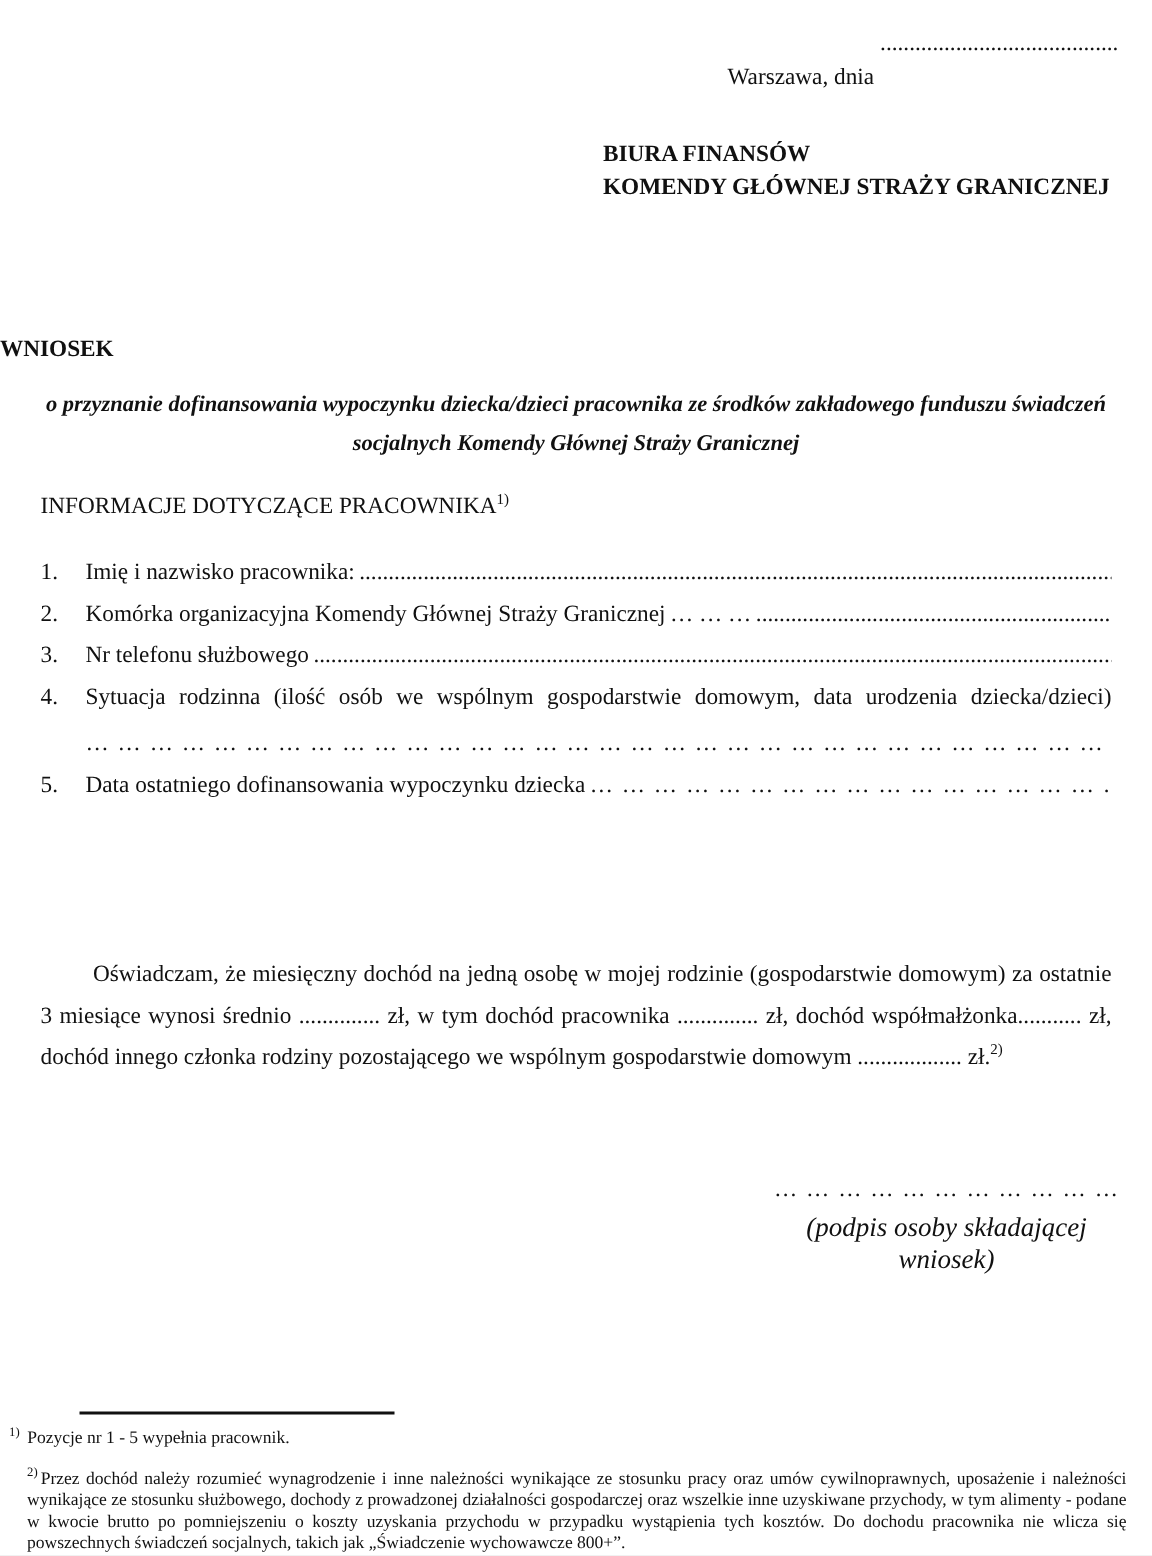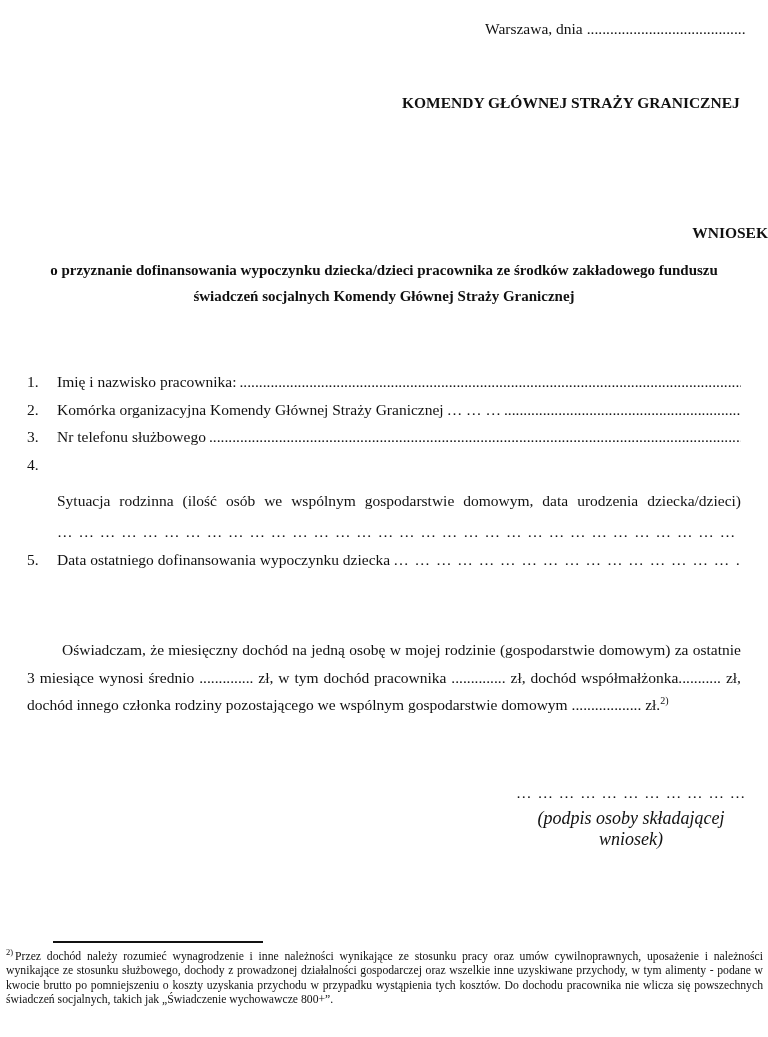--- a/index.html
+++ b/index.html
@@ -11,28 +11,28 @@
     background: #ffffff;
     font-family: "Liberation Serif", serif;
     color: #111111;
     font-size: 15.5px;
     overflow: hidden;
   }
   .abs { position: absolute; }
 
   
   .date-line { top: 20px; left: 485px; right: 8px; display: flex; white-space: nowrap; }
-  .date-line .label { flex: 0 0 auto; padding-right: 4px; }
+  .date-line .label { flex: 0 0 auto; padding-right: 4px; margin-top: 23px; }
 
   
   .addressee { top: 92px; left: 402px; font-weight: bold; line-height: 22px; }
 
   
-  .title { top: 224px; left: 0; width: 100%; text-align: right; font-weight: bold; }
-  .subtitle { top: 257px; left: 19px; width: 730px; text-align: center; font-weight: bold; line-height: 26px; font-size: 15px; }
+  .title { top: 224px; left: 0; width: 100%; text-align: left; font-weight: bold; }
+  .subtitle { top: 257px; left: 19px; width: 730px; text-align: center; font-weight: bold; line-height: 26px; font-size: 15px; font-style: italic; }
 
   
   .section-heading { top: 329px; left: 27px; font-size: 15.5px; }
 
   
   .list { top: 368px; left: 27px; width: 714px; line-height: 27.5px; }
   .row { display: flex; }
   .row .num { flex: 0 0 30px; }
   .row .content { flex: 1 1 auto; min-width: 0; display: flex; }
   .row .label { flex: 0 0 auto; white-space: nowrap; padding-right: 3px; }
@@ -50,43 +50,45 @@
 
   
   .signature { top: 783px; left: 516px; width: 230px; text-align: center; }
   .signature .sig-dots { display: block; overflow: hidden; white-space: nowrap; line-height: 20px; }
   .signature .caption { display: block; font-style: italic; font-size: 18px; margin-top: 5px; }
 
   
   .footnote-rule { top: 941px; left: 53px; width: 210px; height: 2px; background: #111; }
   .footnotes { top: 950px; left: 6px; width: 757px; font-size: 11.7px; }
   .footnotes .fn1 { line-height: 17px; margin: 0 0 1px 0; }
-  .footnotes .fn2 { line-height: 14.3px; margin: 0; text-align: justify; }
+  .footnotes .fn2 { line-height: 14.3px; margin: 12px; text-align: justify; }
   .footnotes sup { font-size: 8.5px; }
   .fn1 .fn-text { padding-left: 5px; }
   .fn2 .fn-text { padding-left: 2px; }
 </style>
 </head>
 <body>
 
 <div class="page">
 
   <div class="abs date-line">
     <span class="label">Warszawa, dnia</span>
     <span class="fill">.........................................</span>
   </div>
 
   <div class="abs addressee">
+    <div>BIURA FINANSÓW</div>
     <div>KOMENDY GŁÓWNEJ STRAŻY GRANICZNEJ</div>
   </div>
 
   <div class="abs title">WNIOSEK</div>
 
   <div class="abs subtitle">o przyznanie dofinansowania wypoczynku dziecka/dzieci pracownika ze środków zakładowego funduszu świadczeń socjalnych Komendy Głównej Straży Granicznej</div>
 
+  <div class="abs section-heading"><span>INFORMACJE DOTYCZĄCE PRACOWNIKA</span><sup>1)</sup></div>
 
   <div class="abs list">
 
     <div class="row">
       <span class="num">1.</span>
       <span class="content">
         <span class="label">Imię i nazwisko pracownika:</span>
         <span class="fill">........................................................................................................................................................................................................................................</span>
       </span>
     </div>
@@ -104,21 +106,21 @@
       <span class="num">3.</span>
       <span class="content">
         <span class="label">Nr telefonu służbowego</span>
         <span class="fill">........................................................................................................................................................................................................................................</span>
       </span>
     </div>
 
     <div class="row">
       <span class="num">4.</span>
       <span class="content">
-        <span class="justify-line" style="flex:1 1 0;margin-top:36px;">Sytuacja rodzinna (ilość osób we wspólnym gospodarstwie domowym, data urodzenia dziecka/dzieci)</span>
+        <span class="justify-line" style="flex:1 1 0;">Sytuacja rodzinna (ilość osób we wspólnym gospodarstwie domowym, data urodzenia dziecka/dzieci)</span>
       </span>
     </div>
     <div class="dots-row sp-dots">… … … … … … … … … … … … … … … … … … … … … … … … … … … … … … … … … … … … … … … … … … … … … … … … … …</div>
 
     <div class="row">
       <span class="num">5.</span>
       <span class="content">
         <span class="label">Data ostatniego dofinansowania wypoczynku dziecka</span>
         <span class="fill sp-dots">… … … … … … … … … … … … … … … … … … … … … … … … … … … … … … … … … … … … … … … … … … … … … … … … … …</span>
       </span>
@@ -129,16 +131,17 @@
 
   <div class="abs para para-income"><span>Oświadczam, że miesięczny dochód na jedną osobę w mojej rodzinie (gospodarstwie domowym) za ostatnie 3 miesiące wynosi średnio .............. zł, w tym dochód pracownika .............. zł, dochód współmałżonka........... zł, dochód innego członka rodziny pozostającego we wspólnym gospodarstwie domowym .................. zł.</span><sup>2)</sup></div>
 
   <div class="abs signature">
     <span class="sig-dots sp-dots">… … … … … … … … … … … … … … … … … …</span>
     <span class="caption">(podpis osoby składającej wniosek)</span>
   </div>
 
   <div class="abs footnote-rule"></div>
   <div class="abs footnotes">
+    <p class="fn1"><sup>1)</sup><span class="fn-text">Pozycje nr 1 - 5 wypełnia pracownik.</span></p>
     <p class="fn2"><sup>2)</sup><span class="fn-text">Przez dochód należy rozumieć wynagrodzenie i inne należności wynikające ze stosunku pracy oraz umów cywilnoprawnych, uposażenie i należności wynikające ze stosunku służbowego, dochody z prowadzonej działalności gospodarczej oraz wszelkie inne uzyskiwane przychody, w tym alimenty - podane w kwocie brutto po pomniejszeniu o koszty uzyskania przychodu w przypadku wystąpienia tych kosztów. Do dochodu pracownika nie wlicza się powszechnych świadczeń socjalnych, takich jak „Świadczenie wychowawcze 800+”.</span></p>
   </div>
 
 </div>
 
 </body></html>

